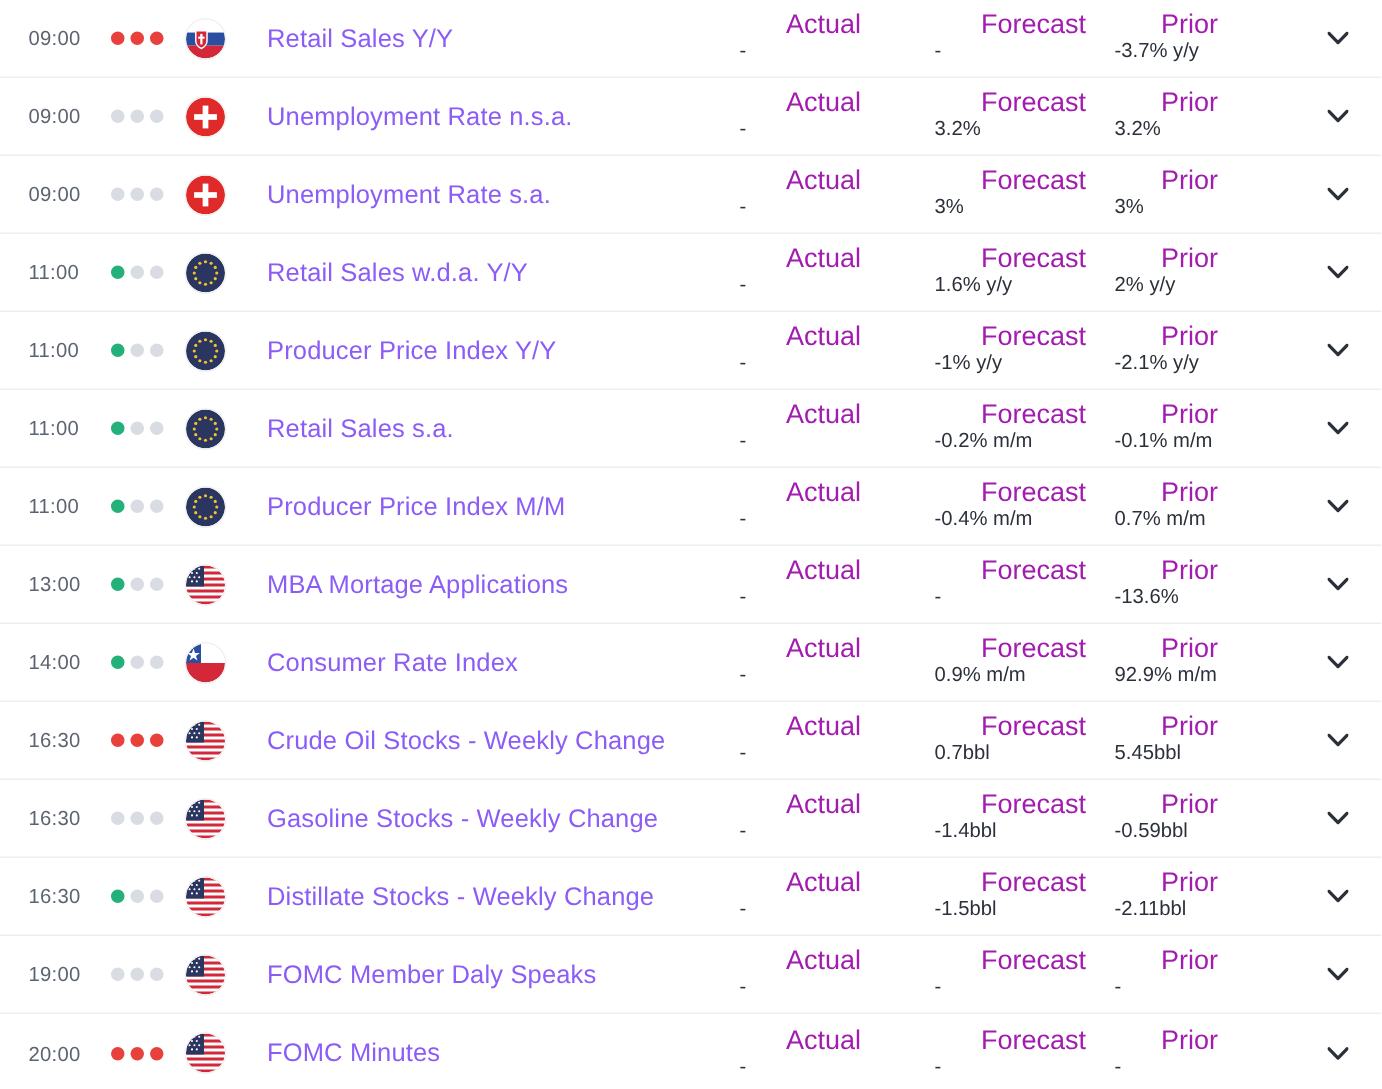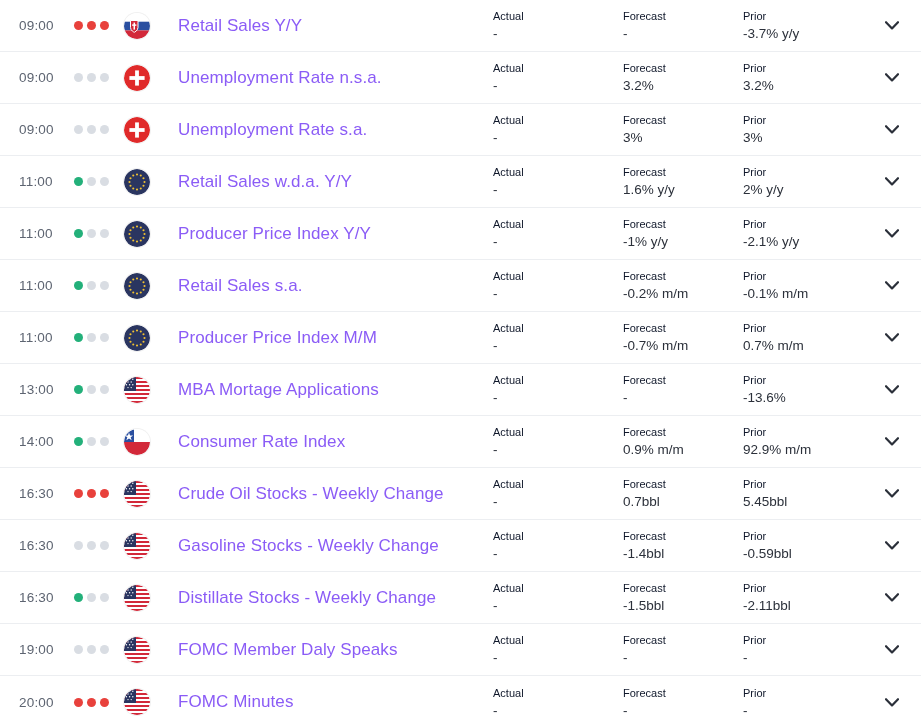--- a/index.html
+++ b/index.html
@@ -89,23 +89,24 @@
     flex: none;
     display: flex;
     flex-direction: column;
     justify-content: center;
     gap: 3px;
   }
   .c-actual   { width: 130px; }
   .c-forecast { width: 120px; }
   .c-prior    { width: 120px; }
   .val-label {
-    font-size: 11px;
-    color: #0f172a;
+    font-size: 18px;
+    color: #a21caf;
     line-height: 14px;
+    margin-left: 31px;
   }
   .val-value {
     font-size: 13.5px;
     color: #2b303a;
     line-height: 16px;
   }
 
   
   .c-chevron {
     position: absolute;
@@ -451,21 +452,21 @@
           </svg>
 </span>
       </div>
       <div class="c-name">Producer Price Index M/M</div>
       <div class="c-val c-actual">
         <span class="val-label">Actual</span>
         <span class="val-value">-</span>
       </div>
       <div class="c-val c-forecast">
         <span class="val-label">Forecast</span>
-        <span class="val-value">-0.7% m/m</span>
+        <span class="val-value">-0.4% m/m</span>
       </div>
       <div class="c-val c-prior">
         <span class="val-label">Prior</span>
         <span class="val-value">0.7% m/m</span>
       </div>
       <div class="c-chevron">
 <svg width="14" height="9" viewBox="0 0 14 9">
           <path d="M1 1.2 L7 7.4 L13 1.2" fill="none" stroke="#2b303a" stroke-width="2.2" stroke-linecap="round" stroke-linejoin="round"></path>
         </svg>
 </div>

